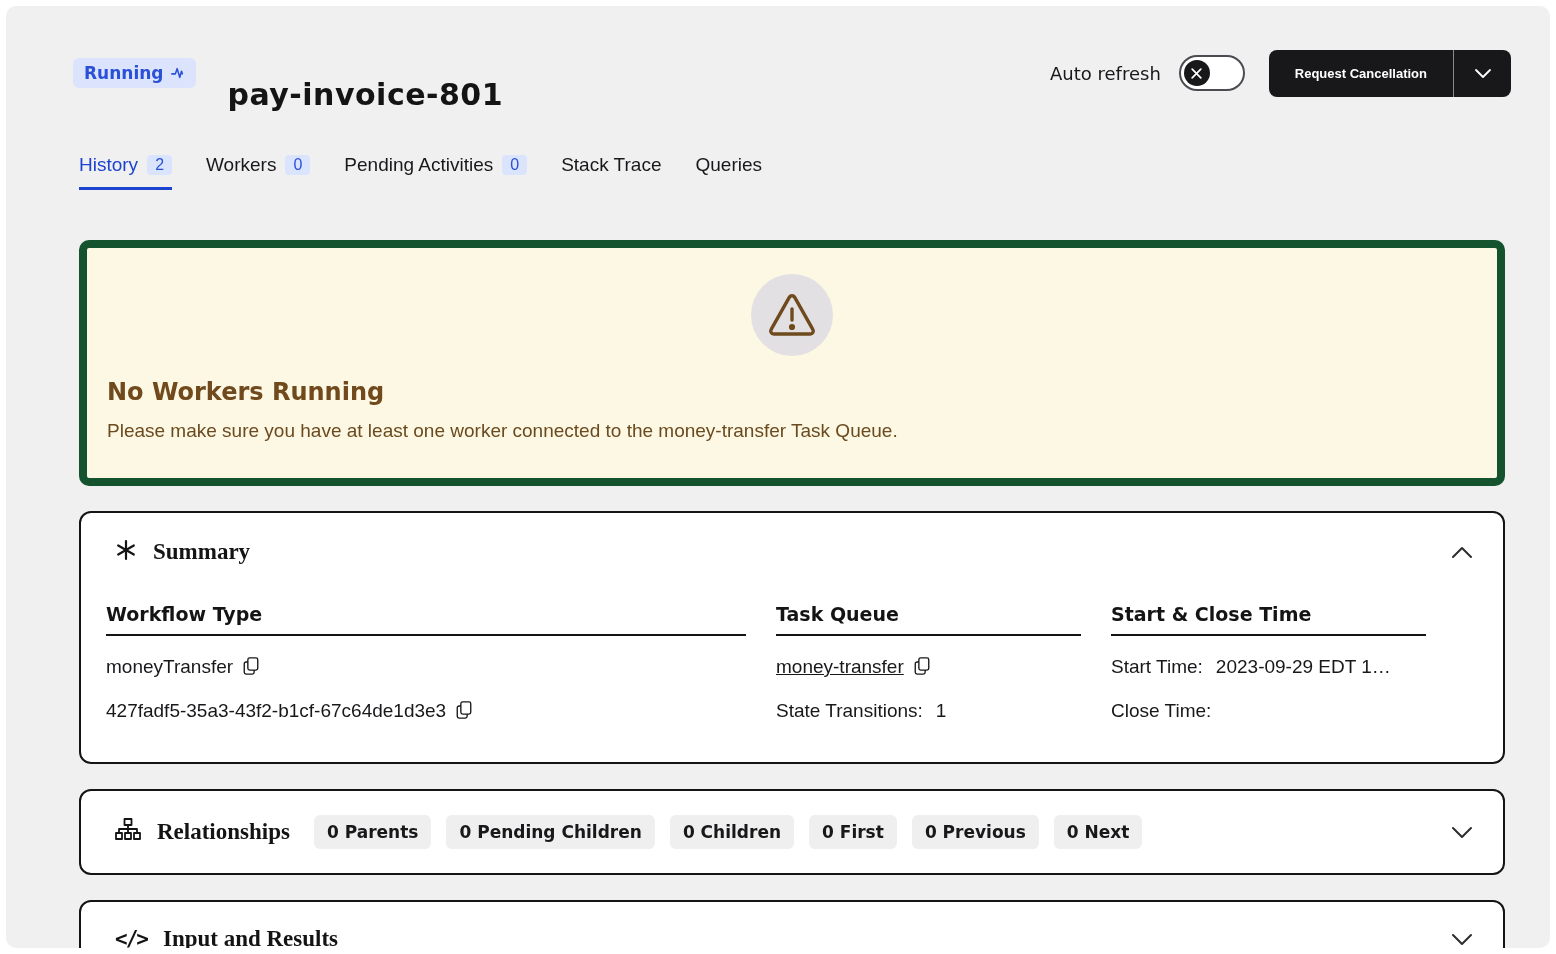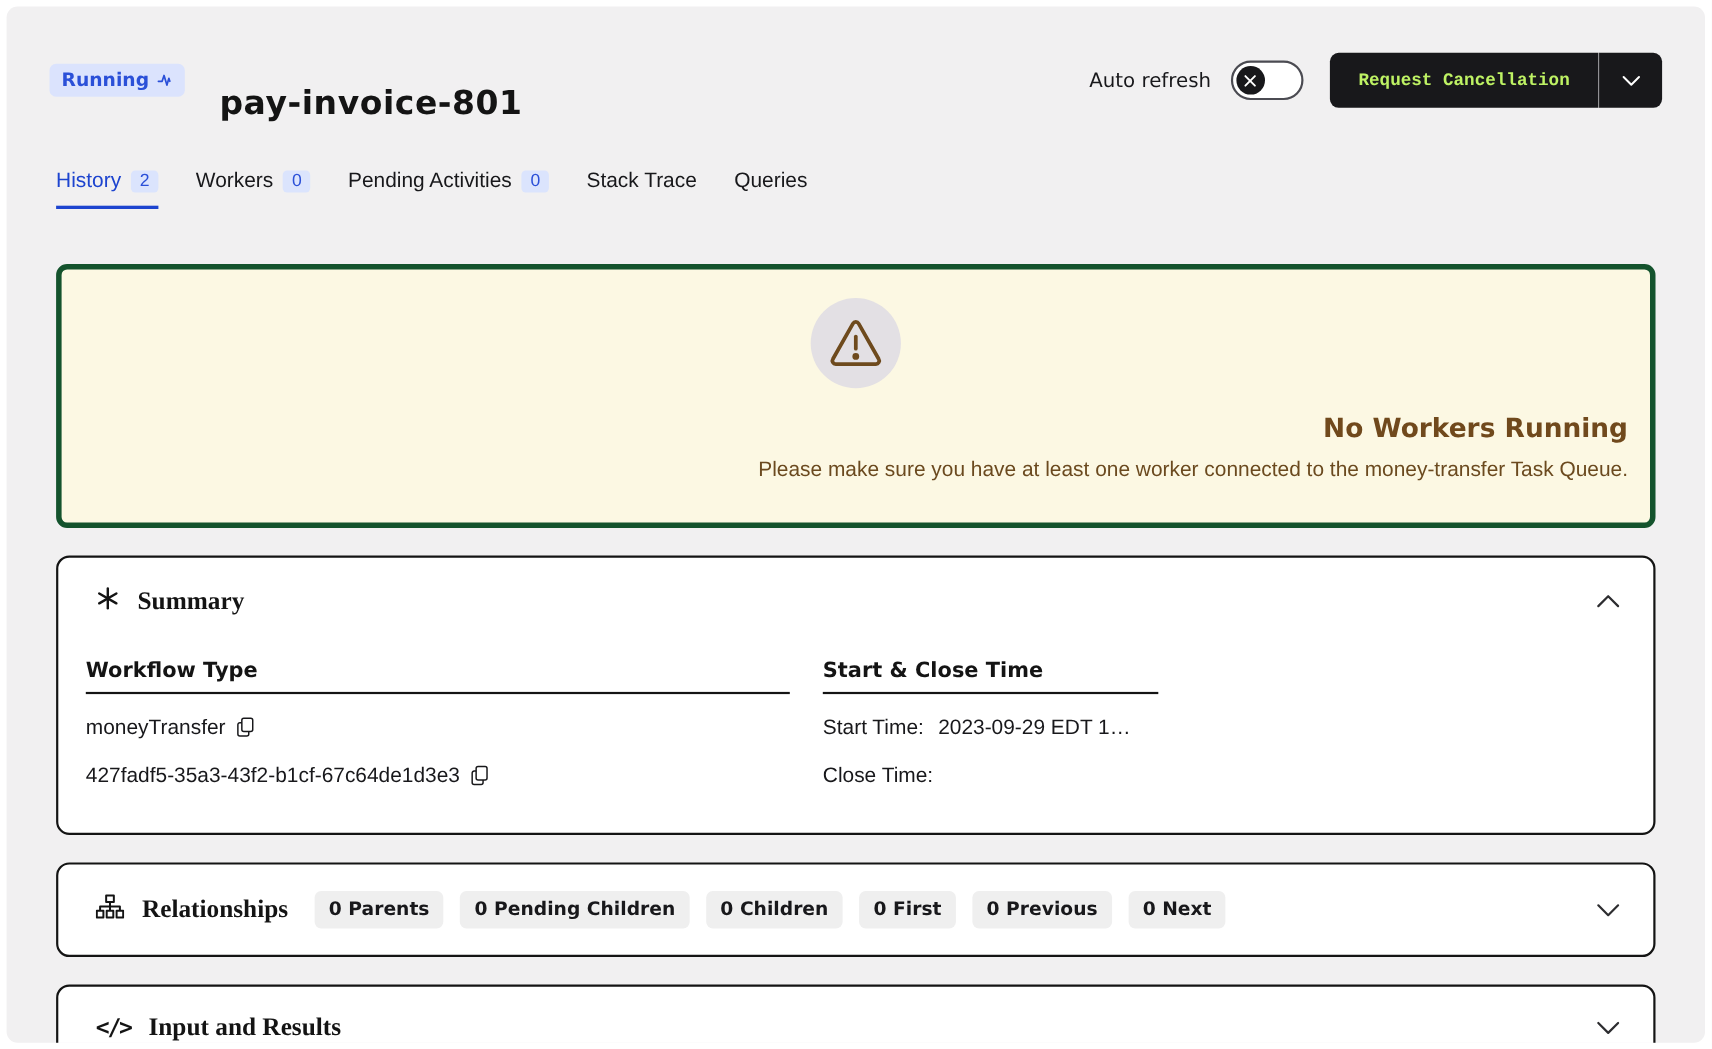--- a/index.html
+++ b/index.html
@@ -1,45 +1,45 @@
 <!DOCTYPE html>
 <html><head>
 <meta charset="utf-8">
 <style>
   * { margin:0; padding:0; box-sizing:border-box; }
   html,body { width:1556px; height:954px; background:#ffffff; font-family:"Liberation Sans", sans-serif; }
-  .screen { position:absolute; inset:6px; background:#f1f0f1; border-radius:10px; overflow:hidden; }
+  .screen { position:absolute; inset:6px; background:#f1f0f1; border-radius:10px; overflow:hidden;padding-left:28px; }
 
   
   .header { display:flex; align-items:center; padding:28px 39px 0 39px; }
   .status-badge { display:inline-flex; align-items:center; gap:7px; background:#dbe3fd; color:#2b50d8;
     font-family:"DejaVu Sans", sans-serif; font-weight:700; font-size:17px; padding:5px 11px; border-radius:6px; }
   .status-badge svg { width:14px; height:14px; }
   .wf-title { font-family:"DejaVu Sans", sans-serif; font-weight:700; font-size:30px; color:#141414; margin-left:32px; letter-spacing:.5px;margin-top:43px; }
   .header-spacer { flex:1; }
   .auto-refresh-label { font-family:"DejaVu Sans", sans-serif; font-size:18px; color:#18181b; margin-right:18px; }
   .toggle { width:66px; height:36px; background:#ffffff; border:2px solid #4b4b52; border-radius:18px; position:relative; cursor:pointer; margin-right:24px; }
   .toggle-knob { position:absolute; left:3px; top:3px; width:26px; height:26px; background:#18181b; border-radius:50%;
     display:flex; align-items:center; justify-content:center; }
   .toggle-knob svg { width:13px; height:13px; }
   .btn-group { display:flex; }
-  .btn-main { background:#18181b; color:#bef264; font-family:Liberation Mono, monospace; font-weight:600; font-size:16px;
+  .btn-main { background:#18181b; color:#ffffff; font-family:Liberation Sans, sans-serif; font-weight:600; font-size:13px;
     padding:16px 26px; border:none; border-radius:8px 0 0 8px; cursor:pointer; }
   .btn-caret { background:#18181b; border:none; border-left:1px solid #8a8a8e; border-radius:0 8px 8px 0; width:58px;
     display:flex; align-items:center; justify-content:center; cursor:pointer; }
   .btn-caret svg { width:18px; height:11px; }
 
   
   .tabs { display:flex; align-items:flex-start; gap:34px; padding:0 45px; margin-top:42px; }
   .tab { display:inline-flex; align-items:center; gap:9px; font-size:19px; color:#18181b; cursor:pointer; padding-bottom:11px; border-bottom:3px solid transparent; }
   .tab.active { color:#1d44cf; border-bottom-color:#1d44cf; }
   .tab-badge { background:#dbe4fd; color:#2b50d8; font-size:16px; padding:1px 8px; border-radius:4px; }
 
   
-  .banner { margin:50px 45px 0 45px; background:#fcf8e3; border:5px solid #14532d; border-radius:10px; text-align:right; padding:26px 20px 36px 20px; }
+  .banner { margin:50px 45px 0 45px; background:#fcf8e3; border:8px solid #14532d; border-radius:10px; text-align:left; padding:26px 20px 36px 20px; }
   .banner-circle { width:82px; height:82px; background:#e3e0e4; border-radius:50%; margin:0 auto; display:flex; align-items:center; justify-content:center; }
   .banner-circle svg { width:48px; height:44px; }
   .banner-title { font-family:"DejaVu Sans", sans-serif; font-weight:700; font-size:24px; color:#70491c; margin-top:22px; }
   .banner-msg { font-size:19px; color:#6b4a1f; margin-top:14px; }
 
   
   .card { margin:25px 45px 0 45px; background:#ffffff; border:2px solid #141414; border-radius:12px; }
   .card-head { display:flex; align-items:center; gap:16px; padding:26px 30px 0 34px; }
   .card-head.slim { padding:24px 30px 24px 34px; }
   .card-title { font-family:Liberation Serif, serif; font-weight:700; font-size:23px; color:#141414; }
@@ -161,20 +161,36 @@
           <span>427fadf5-35a3-43f2-b1cf-67c64de1d3e3</span>
           <button class="copy-btn">
             <svg viewBox="0 0 20 22" fill="none" stroke="#18181b" stroke-width="1.5" stroke-linejoin="round">
                 <rect x="6.5" y="2" width="11" height="13.5" rx="2"></rect>
                 <path d="M13.5 15.5 v2.5 a2 2 0 0 1 -2 2 h-7 a2 2 0 0 1 -2 -2 v-9.5 a2 2 0 0 1 2 -2 h2"></path>
               </svg>
           </button>
         </div>
       </div>
 
+      <div>
+        <div class="col-header">Task Queue</div>
+        <div class="cell-row">
+          <span class="link">money-transfer</span>
+          <button class="copy-btn">
+            <svg viewBox="0 0 20 22" fill="none" stroke="#18181b" stroke-width="1.5" stroke-linejoin="round">
+                <rect x="6.5" y="2" width="11" height="13.5" rx="2"></rect>
+                <path d="M13.5 15.5 v2.5 a2 2 0 0 1 -2 2 h-7 a2 2 0 0 1 -2 -2 v-9.5 a2 2 0 0 1 2 -2 h2"></path>
+              </svg>
+          </button>
+        </div>
+        <div class="cell-row">
+          <span class="kv-label">State Transitions:</span>
+          <span>1</span>
+        </div>
+      </div>
 
       <div>
         <div class="col-header">Start &amp; Close Time</div>
         <div class="cell-row">
           <span class="kv-label">Start Time:</span>
           <span>2023-09-29 EDT 1…</span>
         </div>
         <div class="cell-row">
           <span class="kv-label">Close Time:</span>
           <span></span>

